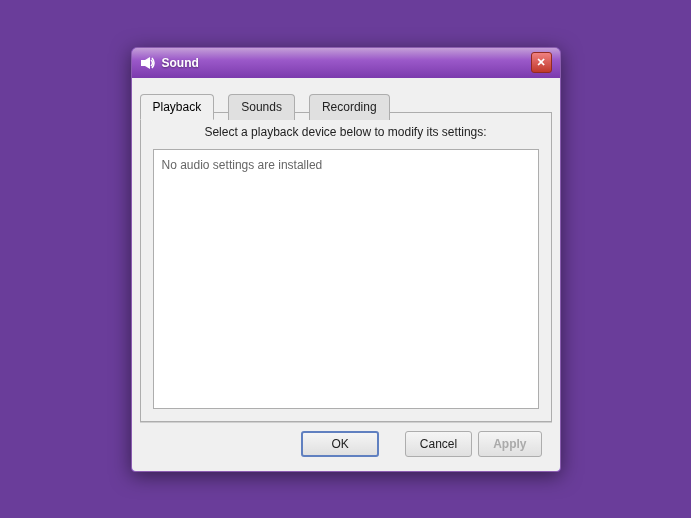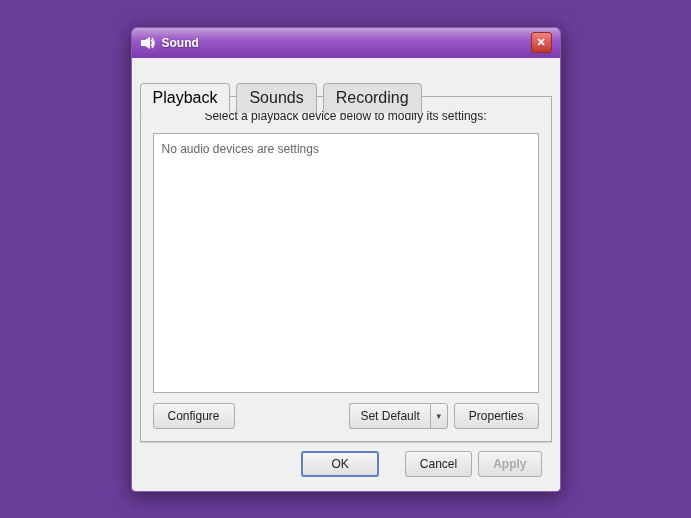--- a/index.html
+++ b/index.html
@@ -92,25 +92,25 @@
       border-bottom: 1px solid #adadad;
     }
 
     .tab {
       padding: 5px 12px;
       background: #e0e0e0;
       border: 1px solid #adadad;
       border-bottom: none;
       border-radius: 4px 4px 0 0;
       cursor: pointer;
-      margin-right: 6px;
-      color: #222;
-      font-size: 16px;
+      margin-right: 14px;
+      color: #222;
+      font-size: 12px;
       position: relative;
-      top: 17px;
+      top: 8px;
     }
 
     .tab.active {
       background: #f0f0f0;
       border-bottom: 1px solid #f0f0f0;
       z-index: 1;
       color: #000;
     }
 
     .tab-content {
@@ -259,33 +259,23 @@
   <div class="window-body">
     <div class="tab-bar">
       <div class="tab active">Playback</div>
       <div class="tab">Sounds</div>
       <div class="tab">Recording</div>
     </div>
 
     <div class="tab-content">
       <div class="instruction-text">Select a playback device below to modify its settings:</div>
       <div class="device-list">
-        <span>No audio devices are settings</span>
+        <span>No audio settings are installed</span>
       </div>
 
-      <div class="button-row-bottom">
-        <button class="btn">Configure</button>
-        <div style="display:flex; gap:6px;">
-          <div class="btn-group">
-            <button class="btn-set-default">Set Default</button>
-            <button class="btn-dropdown">▾</button>
-          </div>
-          <button class="btn">Properties</button>
-        </div>
-      </div>
     </div>
 
     <div class="dialog-footer">
       <button class="btn-ok">OK</button>
       <button class="btn-cancel">Cancel</button>
       <button class="btn-apply" disabled="">Apply</button>
     </div>
   </div>
 </div>
 

